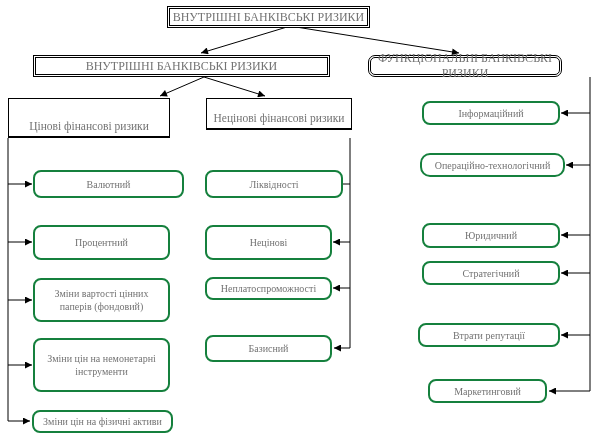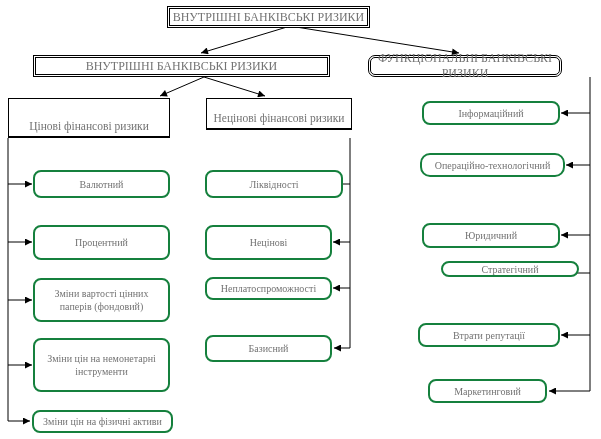--- a/index.html
+++ b/index.html
@@ -63,31 +63,31 @@
   </svg>
 
   <div class="box lvl1" style="left:167px; top:6px; width:203px; height:22px;">ВНУТРІШНІ БАНКІВСЬКІ РИЗИКИ</div>
 
   <div class="box lvl1" style="left:33px; top:55px; width:297px; height:22px;">ВНУТРІШНІ БАНКІВСЬКІ РИЗИКИ</div>
   <div class="box lvl1" style="left:368px; top:55px; width:194px; height:22px;border-radius:7px;">ФУНКЦІОНАЛЬНІ БАНКІВСЬКІ РИЗИКИ</div>
 
   <div class="box hdr3" style="left:8px; top:98px; width:162px; height:40px;">Цінові фінансові ризики</div>
   <div class="box hdr3" style="left:206px; top:98px; width:146px; height:32px;">Нецінові фінансові ризики</div>
 
-  <div class="box item" style="left:33px; top:170px; width:137px; height:28px;">Валютний</div>
+  <div class="box item" style="left:33px; top:170px; width:151px; height:28px;">Валютний</div>
   <div class="box item" style="left:33px; top:225px; width:137px; height:35px;">Процентний</div>
   <div class="box item" style="left:33px; top:278px; width:137px; height:44px;">Зміни вартості цінних паперів (фондовий)</div>
   <div class="box item" style="left:33px; top:338px; width:137px; height:54px;">Зміни цін на немонетарні інструменти</div>
   <div class="box item" style="left:32px; top:410px; width:141px; height:23px;">Зміни цін на фізичні активи</div>
 
   <div class="box item" style="left:205px; top:170px; width:138px; height:28px;">Ліквідності</div>
   <div class="box item" style="left:205px; top:225px; width:127px; height:35px;">Нецінові</div>
   <div class="box item" style="left:205px; top:277px; width:127px; height:23px;">Неплатоспроможності</div>
   <div class="box item" style="left:205px; top:335px; width:127px; height:27px;">Базисний</div>
 
   <div class="box item" style="left:422px; top:101px; width:138px; height:24px;">Інформаційний</div>
   <div class="box item" style="left:420px; top:153px; width:145px; height:24px;border-radius:10px;">Операційно-технологічний</div>
   <div class="box item" style="left:422px; top:223px; width:138px; height:25px;">Юридичний</div>
-  <div class="box item" style="left:422px; top:261px; width:138px; height:16px;margin-left:19px;">Стратегічний</div>
+  <div class="box item" style="left:422px; top:261px; width:138px; height:24px;">Стратегічний</div>
   <div class="box item" style="left:418px; top:323px; width:142px; height:24px;">Втрати репутації</div>
   <div class="box item" style="left:428px; top:379px; width:119px; height:24px;">Маркетинговий</div>
 
 </div>
 
 </body></html>

